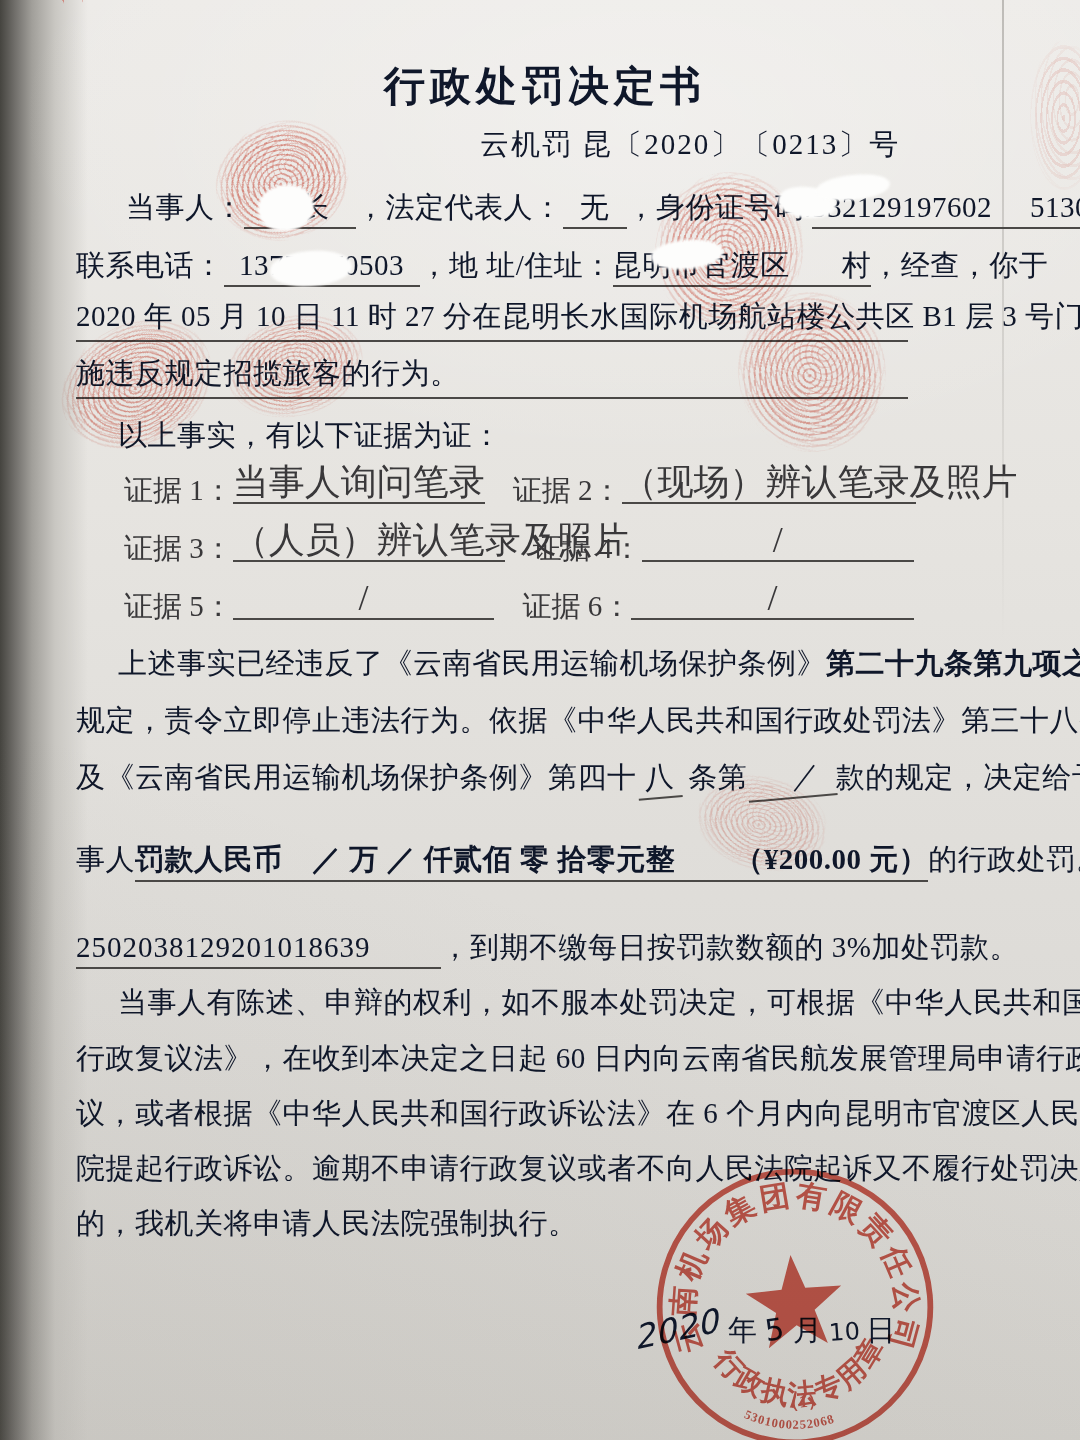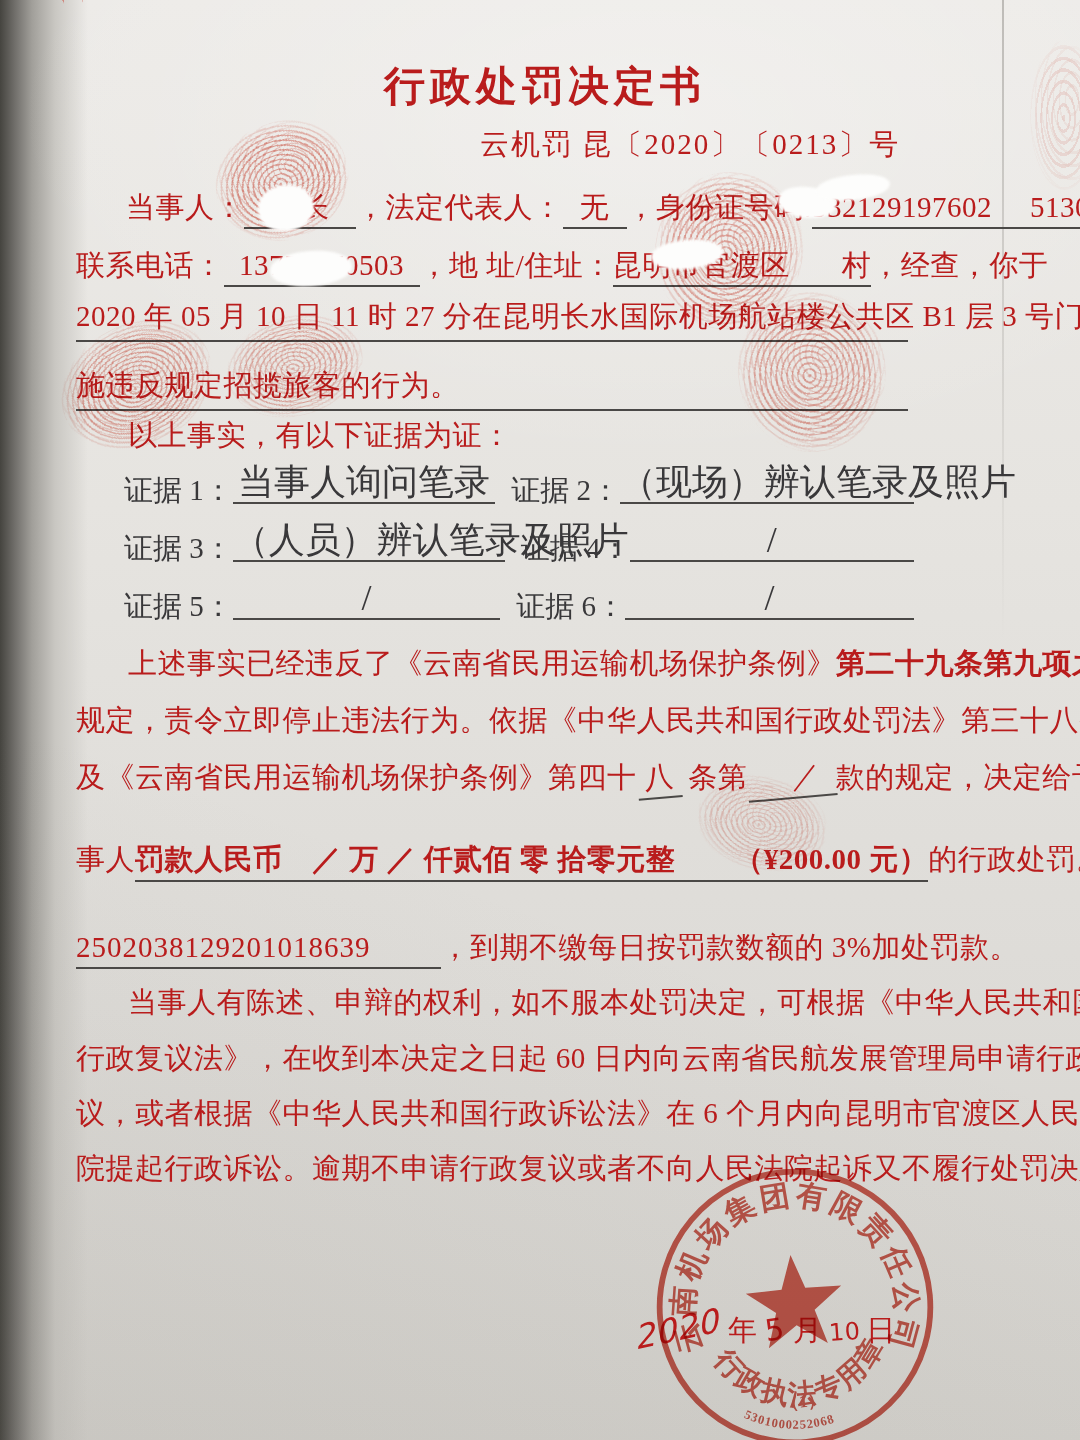--- a/index.html
+++ b/index.html
@@ -16,35 +16,35 @@
   .sheen{position:absolute;inset:0;background:
     radial-gradient(ellipse 900px 500px at 60% 8%,rgba(255,255,255,.28),rgba(255,255,255,0) 70%),
     linear-gradient(200deg,rgba(0,0,0,0) 60%,rgba(110,105,98,.10) 100%);
     z-index:2;pointer-events:none;}
   .page-edge-line{position:absolute;left:1002px;top:0;width:2px;height:640px;
     background:linear-gradient(rgba(150,147,142,.55),rgba(150,147,142,0));z-index:3;}
   .corner-mark{position:absolute;border-top:4px solid rgba(206,70,56,.75);border-radius:50%;z-index:6;}
 
   .doc{position:absolute;inset:0;z-index:5;}
   .line{position:absolute;left:76px;width:832px;height:57px;line-height:57px;
-    font-size:29px;letter-spacing:.5px;white-space:nowrap;color:#b91c1c;}
-  .indent{left:128px;width:774px;}
+    font-size:29px;letter-spacing:.5px;white-space:nowrap;color:#0f172a;}
+  .indent{left:118px;width:774px;}
   .title{left:10px;top:56px;width:1070px;text-align:center;font-size:41px;font-weight:bold;letter-spacing:5px;height:60px;line-height:60px;}
   .docno{left:480px;top:116px;letter-spacing:2px;}
   .u{display:inline-block;border-bottom:2px solid #4a4846;text-align:center;line-height:40px;height:40px;vertical-align:baseline;}
   .bold{font-weight:bold;}
   .hand{display:inline-block;font-family:"DejaVu Sans",sans-serif;transform:rotate(-5deg);}
   .full-u{display:inline-block;width:100%;border-bottom:2px solid #4a4846;}
   .line3{top:292px;height:48px;line-height:48px;}
-  .line4{top:361px;height:48px;line-height:48px;}
+  .line4{top:349px;height:48px;line-height:48px;}
   .ev-row{position:absolute;left:124px;width:790px;height:57px;line-height:57px;display:flex;font-size:29px;white-space:nowrap;}
   .ev-row .u{font-size:36px;}
   .ev-u1{width:272px;}
   .ev-u2{width:294px;}
-  .ev-lbl2{margin-left:16px;}
+  .ev-lbl2{margin-left:28px;}
   .amt{font-weight:600;border-bottom:2px solid #4a4846;display:inline-block;height:42px;line-height:42px;margin-top:33px;}
   .footer-unit{left:655px;top:1242px;font-size:28px;width:400px;}
   .footer-date{left:636px;top:1300px;font-size:29px;width:420px;}
   .hand-year{font-size:33px;transform:rotate(-12deg) skewX(-18deg);margin-right:6px;}
   .hand-month{font-size:30px;transform:rotate(-8deg);margin:0 8px;}
   .hand-day{font-size:24px;transform:rotate(-4deg);margin:0 6px;}
 
   
   .fp{position:absolute;border-radius:50% 48% 52% 50%;mix-blend-mode:multiply;z-index:7;
     background:
@@ -123,20 +123,21 @@
   </div>
 
   <div class="line" style="top:919px;">
     <span class="u" style="padding-right:70px;letter-spacing:1px;">2502038129201018639</span><span>，到期不缴每日按罚款数额的 3%加处罚款。</span>
   </div>
 
   <div class="line indent" style="top:974px;">当事人有陈述、申辩的权利，如不服本处罚决定，可根据《中华人民共和国</div>
   <div class="line" style="top:1030px;">行政复议法》，在收到本决定之日起 60 日内向云南省民航发展管理局申请行政复</div>
   <div class="line" style="top:1085px;">议，或者根据《中华人民共和国行政诉讼法》在 6 个月内向昆明市官渡区人民法</div>
   <div class="line" style="top:1140px;">院提起行政诉讼。逾期不申请行政复议或者不向人民法院起诉又不履行处罚决定</div>
+  <div class="line" style="top:1195px;">的，我机关将申请人民法院强制执行。</div>
 
 
   <div class="line footer-date">
     <span class="hand hand-year">2020</span><span>年</span><span class="hand hand-month">5</span><span>月</span><span class="hand hand-day">10</span><span>日</span>
   </div>
 </div>
 
 <div class="fp" style="left:215px;top:122px;width:135px;height:118px;transform:rotate(-20deg);opacity:.85;"></div>
 <div class="fp" style="left:655px;top:172px;width:148px;height:158px;transform:rotate(10deg);opacity:.75;"></div>
 <div class="fp" style="left:738px;top:292px;width:148px;height:160px;transform:rotate(-8deg);opacity:.7;"></div>

